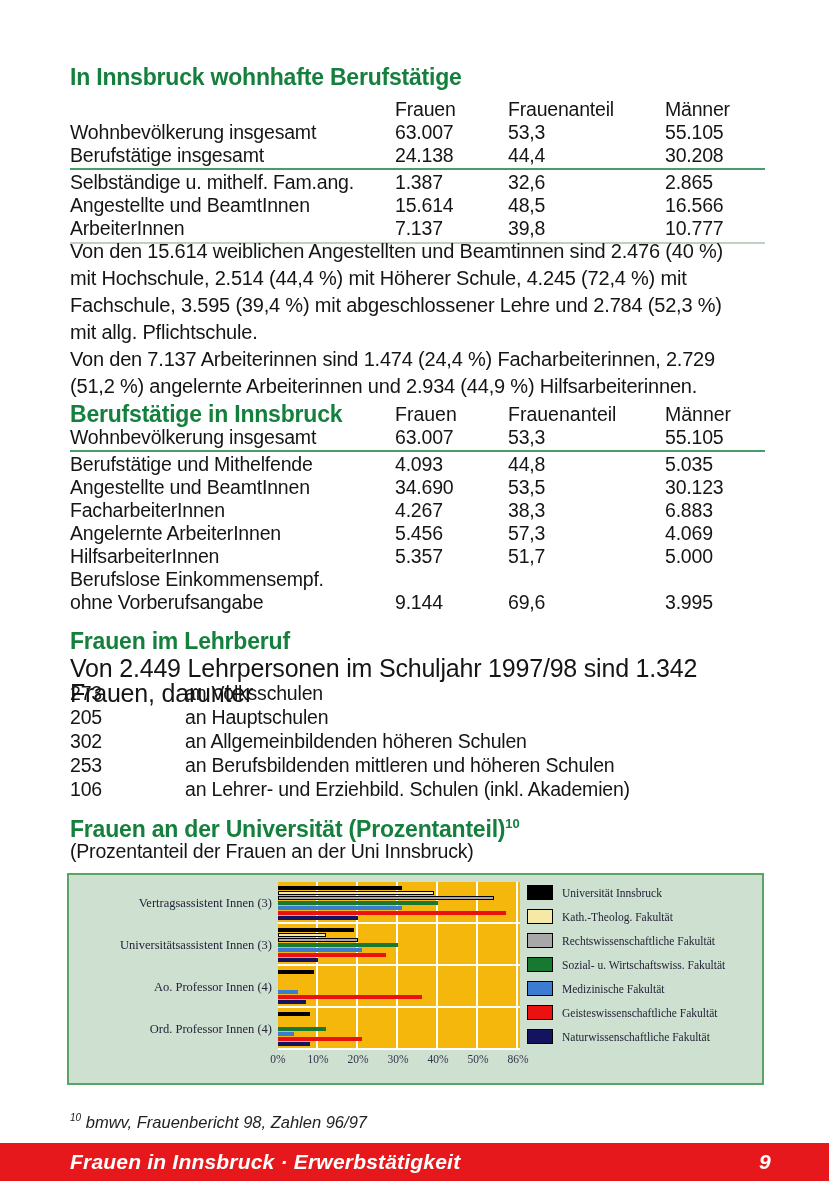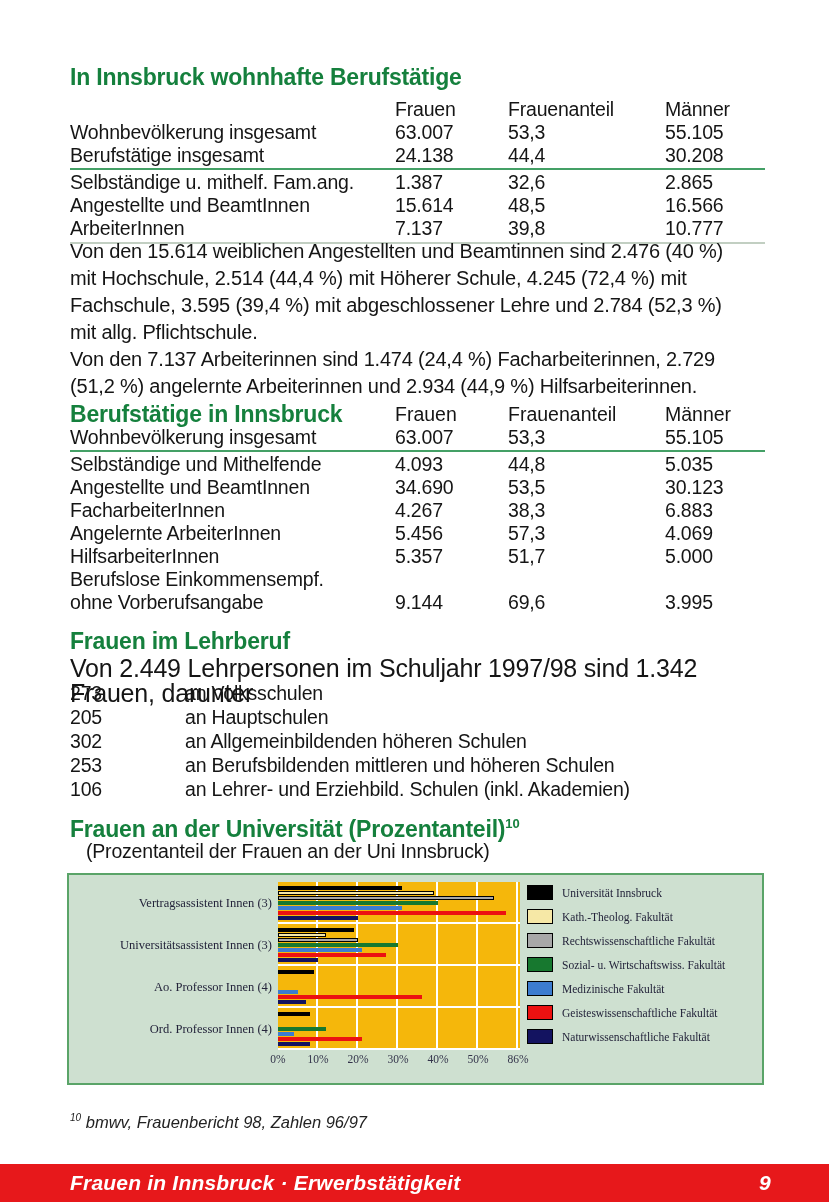--- a/index.html
+++ b/index.html
@@ -32,21 +32,21 @@
   
   #para { top:238px; font-size:20px; line-height:27px; letter-spacing:-0.2px; white-space:pre-line; }
   
   #h1-3 { top:627px; }
   #intro3 { top:656px; font-size:25px; line-height:25px; letter-spacing:-0.2px; }
   #list3 { top:681px; }
   .lrow { display:grid; grid-template-columns:115px 580px; font-size:19.5px; line-height:24px; letter-spacing:-0.2px; }
   
   #h1-4 { top:810px; }
   .sup { font-size:13px; vertical-align:super; letter-spacing:0; }
-  #subtitle4 { top:839px; font-size:19.5px; line-height:25px; letter-spacing:-0.2px;margin-left:16px; }
+  #subtitle4 { top:839px; font-size:19.5px; line-height:25px; letter-spacing:-0.2px; }
   
   #chart-panel {
     position:absolute; left:67px; top:873px; width:697px; height:212px;
     background:#CEE0D0; border:2px solid #5AA468;
   }
   #plot {
     position:absolute; left:209px; top:7px; width:242px; height:168px;
     background-color:#F5B70B;
     background-image:
       repeating-linear-gradient(90deg, rgba(0,0,0,0) 0 38px, #ffffff 38px 40px),
@@ -64,21 +64,20 @@
   .legend-item { display:flex; align-items:center; height:15px; margin-bottom:9px; }
   .legend-swatch { width:26px; height:15px; border:1px solid #000; margin-right:9px; flex:0 0 26px; }
   .legend-label { font-family:"Liberation Serif", serif; font-size:11.5px; color:#23233a; white-space:nowrap; }
   
   #footnote { top:1094px; font-size:16.5px; font-style:italic; color:#222; line-height:22px;margin-top:13px; }
   #footnote .sup { font-size:10px; }
   #footer-bar {
     position:absolute; left:0; top:1143px; width:829px; height:38px;
     display:flex; align-items:center; justify-content:space-between;
     padding:0 58px 0 70px;
-    margin-top:21px;
   }
   #footer-bar .ft {
     color:#fff; font-size:21px; font-weight:bold; font-style:italic; letter-spacing:0.2px;
   }
 </style>
 </head>
 <body>
 
 <div id="h1-1" class="abs h1">In Innsbruck wohnhafte Berufstätige</div>
 
@@ -135,21 +134,21 @@
     <div class="col">Frauenanteil</div>
     <div class="col">Männer</div>
   </div>
   <div class="trow rule-green">
     <div>Wohnbevölkerung insgesamt</div>
     <div class="num">63.007</div>
     <div class="num">53,3</div>
     <div class="num">55.105</div>
   </div>
   <div class="trow">
-    <div>Selbständige und Mithelfende</div>
+    <div>Berufstätige und Mithelfende</div>
     <div class="num">4.093</div>
     <div class="num">44,8</div>
     <div class="num">5.035</div>
   </div>
   <div class="trow">
     <div>Angestellte und BeamtInnen</div>
     <div class="num">34.690</div>
     <div class="num">53,5</div>
     <div class="num">30.123</div>
   </div>

